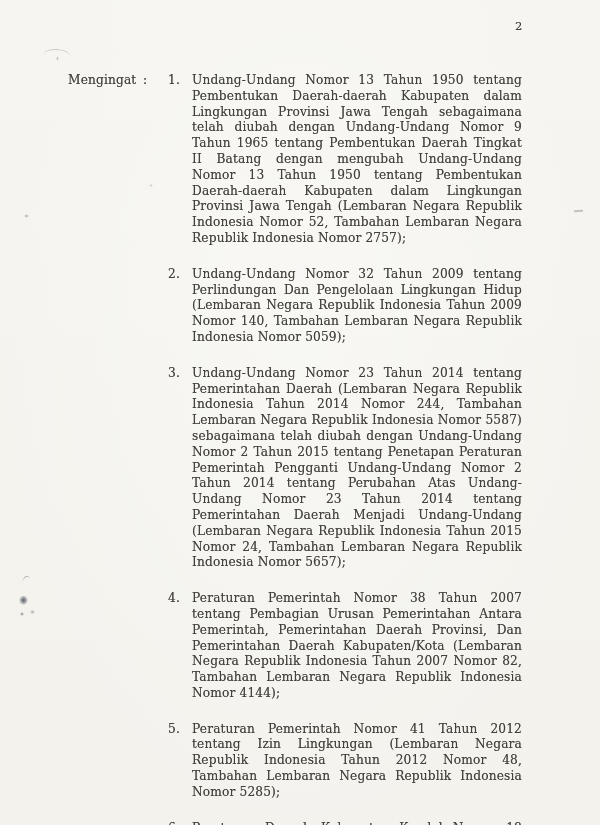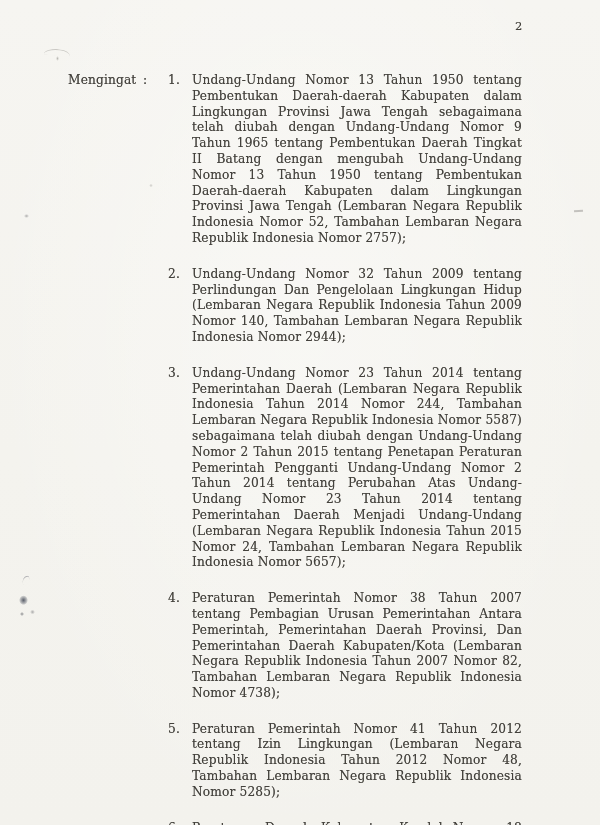--- a/index.html
+++ b/index.html
@@ -126,27 +126,27 @@
 
   <div class="considering">
     <div class="label-col ink">Mengingat</div>
     <div class="colon-col ink">:</div>
 
     <ol class="items">
       <li class="item ink">
         <span class="num">1.</span><span class="text">Undang-Undang Nomor 13 Tahun 1950 tentang Pembentukan Daerah-daerah Kabupaten dalam Lingkungan Provinsi Jawa Tengah sebagaimana telah diubah dengan Undang-Undang Nomor 9 Tahun 1965 tentang Pembentukan Daerah Tingkat II Batang dengan mengubah Undang-Undang Nomor 13 Tahun 1950 tentang Pembentukan Daerah-daerah Kabupaten dalam Lingkungan Provinsi Jawa Tengah (Lembaran Negara Republik Indonesia Nomor 52, Tambahan Lembaran Negara Republik Indonesia Nomor 2757);</span>
       </li>
       <li class="item ink">
-        <span class="num">2.</span><span class="text">Undang-Undang Nomor 32 Tahun 2009 tentang Perlindungan Dan Pengelolaan Lingkungan Hidup (Lembaran Negara Republik Indonesia Tahun 2009 Nomor 140, Tambahan Lembaran Negara Republik Indonesia Nomor 2944);</span>
+        <span class="num">2.</span><span class="text">Undang-Undang Nomor 32 Tahun 2009 tentang Perlindungan Dan Pengelolaan Lingkungan Hidup (Lembaran Negara Republik Indonesia Tahun 2009 Nomor 140, Tambahan Lembaran Negara Republik Indonesia Nomor 5059);</span>
       </li>
       <li class="item ink">
         <span class="num">3.</span><span class="text">Undang-Undang Nomor 23 Tahun 2014 tentang Pemerintahan Daerah (Lembaran Negara Republik Indonesia Tahun 2014 Nomor 244, Tambahan Lembaran Negara Republik Indonesia Nomor 5587) sebagaimana telah diubah dengan Undang-Undang Nomor 2 Tahun 2015 tentang Penetapan Peraturan Pemerintah Pengganti Undang-Undang Nomor 2 Tahun 2014 tentang Perubahan Atas Undang-Undang Nomor 23 Tahun 2014 tentang Pemerintahan Daerah Menjadi Undang-Undang (Lembaran Negara Republik Indonesia Tahun 2015 Nomor 24, Tambahan Lembaran Negara Republik Indonesia Nomor 5657);</span>
       </li>
       <li class="item ink">
-        <span class="num">4.</span><span class="text">Peraturan Pemerintah Nomor 38 Tahun 2007 tentang Pembagian Urusan Pemerintahan Antara Pemerintah, Pemerintahan Daerah Provinsi, Dan Pemerintahan Daerah Kabupaten/Kota (Lembaran Negara Republik Indonesia Tahun 2007 Nomor 82, Tambahan Lembaran Negara Republik Indonesia Nomor 4738);</span>
+        <span class="num">4.</span><span class="text">Peraturan Pemerintah Nomor 38 Tahun 2007 tentang Pembagian Urusan Pemerintahan Antara Pemerintah, Pemerintahan Daerah Provinsi, Dan Pemerintahan Daerah Kabupaten/Kota (Lembaran Negara Republik Indonesia Tahun 2007 Nomor 82, Tambahan Lembaran Negara Republik Indonesia Nomor 4144);</span>
       </li>
       <li class="item ink">
         <span class="num">5.</span><span class="text">Peraturan Pemerintah Nomor 41 Tahun 2012 tentang Izin Lingkungan (Lembaran Negara Republik Indonesia Tahun 2012 Nomor 48, Tambahan Lembaran Negara Republik Indonesia Nomor 5285);</span>
       </li>
       <li class="item ink">
         <span class="num">6.</span><span class="text">Peraturan Daerah Kabupaten Kendal Nomor 18 Tahun 2011 tentang Organisasi dan Tata Kerja Badan Perencanaan Pembangunan Daerah, Inspektorat dan Lembaga Teknis Daerah Kabupaten Kendal (Lembaran Daerah Kabupaten Kendal Tahun 2011 Nomor 18 Seri D</span>
       </li>
     </ol>
   </div>
 

